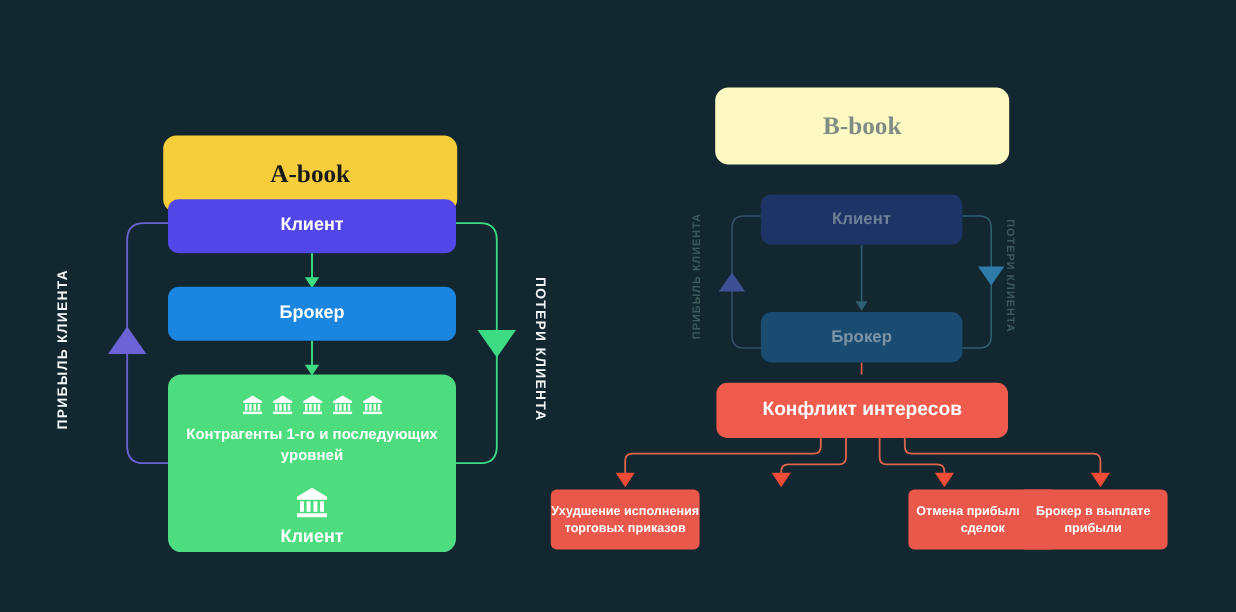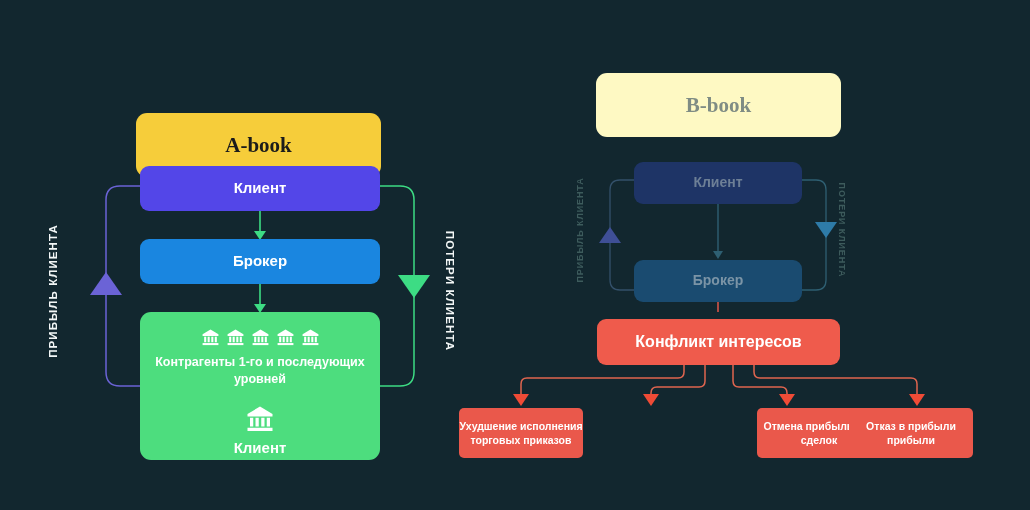--- a/index.html
+++ b/index.html
@@ -282,16 +282,16 @@
     <span>Конфликт интересов</span>
   </div>
 
   <div class="box leaf-box" id="leaf-0">
     <span>Ухудшение исполнения торговых приказов</span>
   </div>
   <div class="box leaf-box" id="leaf-2">
     <span>Отмена прибыльных сделок</span>
   </div>
   <div class="box leaf-box" id="leaf-3">
-    <span>Отказ в прибыли прибыли</span>
+    <span>Брокер в выплате прибыли</span>
   </div>
 
 </div>
 
 </body></html>

